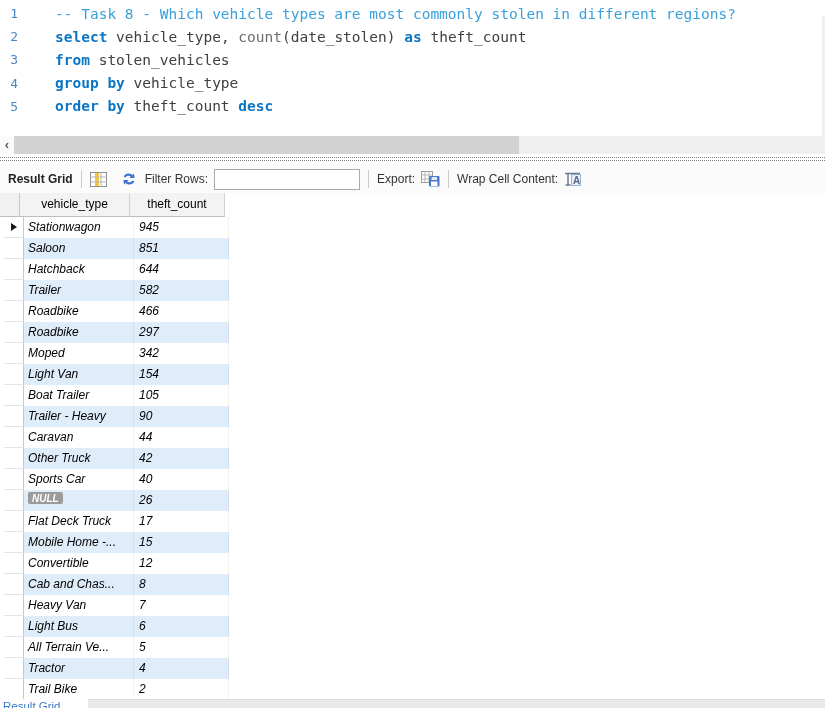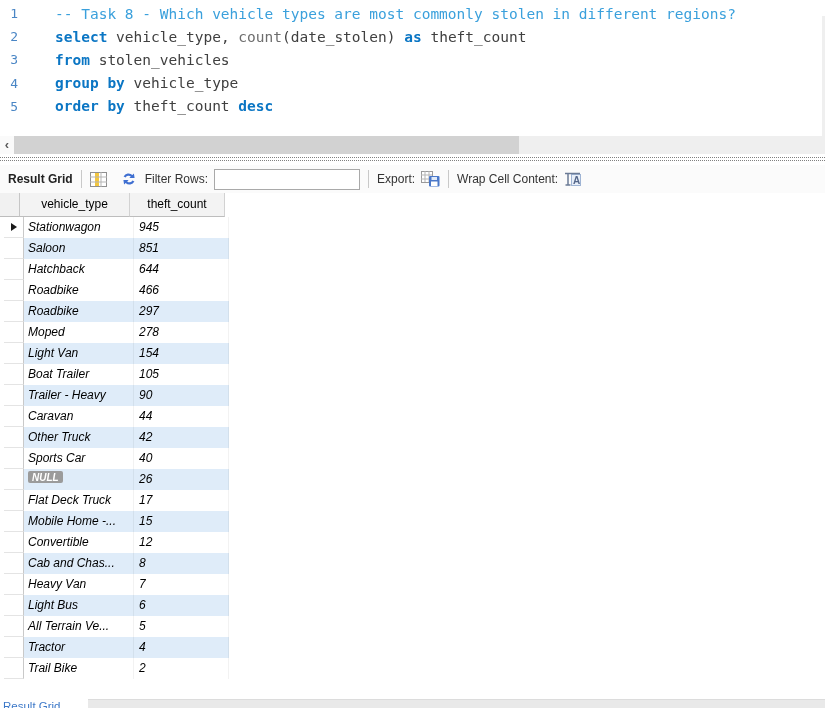--- a/index.html
+++ b/index.html
@@ -163,34 +163,39 @@
       <div class="grid-row alt">
         <div class="sel"></div>
         <div class="cell c1">Saloon</div>
         <div class="cell c2">851</div>
       </div>
       <div class="grid-row">
         <div class="sel"></div>
         <div class="cell c1">Hatchback</div>
         <div class="cell c2">644</div>
       </div>
+      <div class="grid-row alt">
+        <div class="sel"></div>
+        <div class="cell c1">Trailer</div>
+        <div class="cell c2">582</div>
+      </div>
       <div class="grid-row">
         <div class="sel"></div>
         <div class="cell c1">Roadbike</div>
         <div class="cell c2">466</div>
       </div>
       <div class="grid-row alt">
         <div class="sel"></div>
         <div class="cell c1">Roadbike</div>
         <div class="cell c2">297</div>
       </div>
       <div class="grid-row">
         <div class="sel"></div>
         <div class="cell c1">Moped</div>
-        <div class="cell c2">278</div>
+        <div class="cell c2">342</div>
       </div>
       <div class="grid-row alt">
         <div class="sel"></div>
         <div class="cell c1">Light Van</div>
         <div class="cell c2">154</div>
       </div>
       <div class="grid-row">
         <div class="sel"></div>
         <div class="cell c1">Boat Trailer</div>
         <div class="cell c2">105</div>

